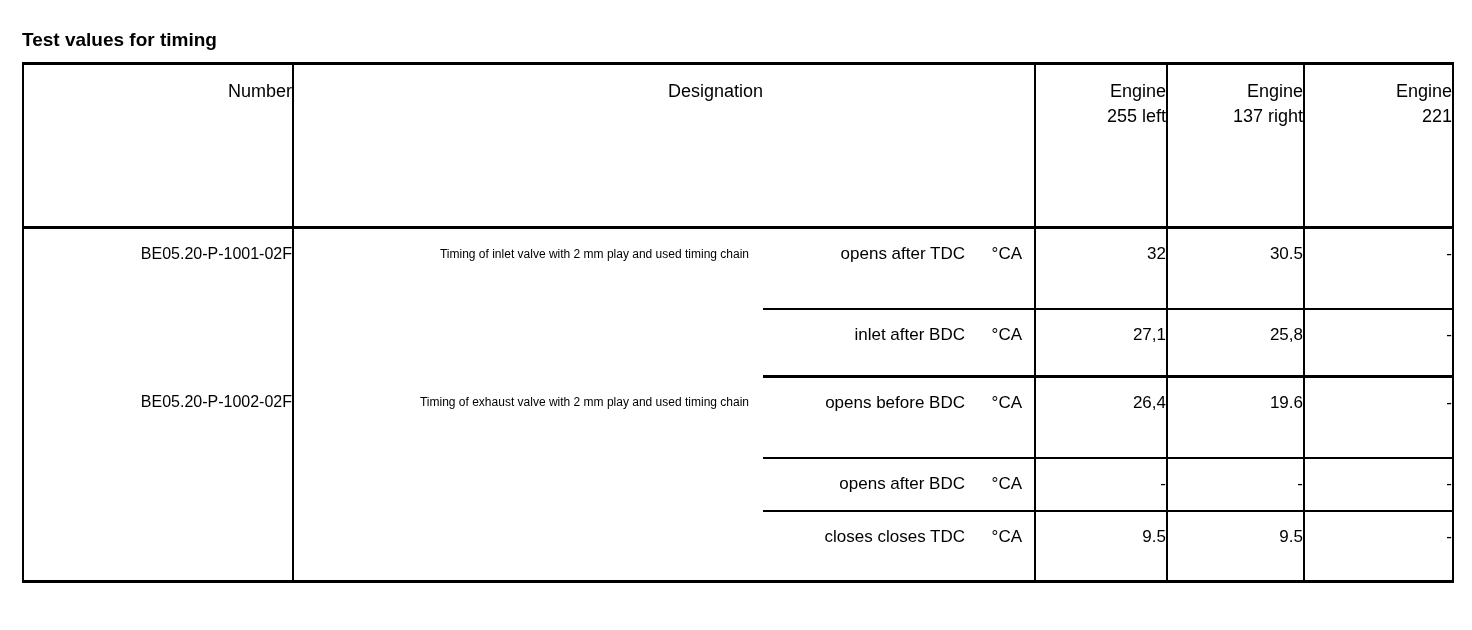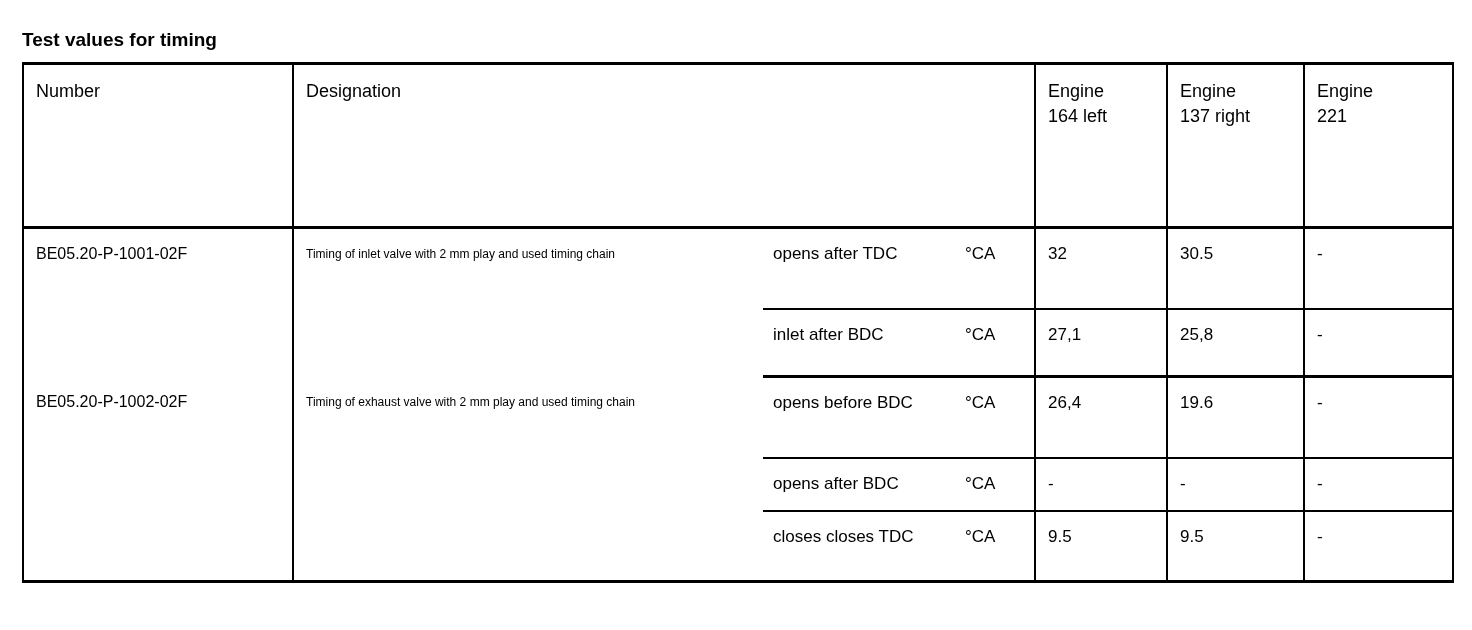--- a/index.html
+++ b/index.html
@@ -49,21 +49,21 @@
     width: 1430px;
     border: 0;
   }
 
   table.timing td,
   table.timing th {
     padding: 0;
     margin: 0;
     vertical-align: top;
     font-weight: normal;
-    text-align: left;
+    text-align: right;
     box-sizing: border-box;
   }
 
   
   col.c-number    { width: 270px; }
   col.c-desig     { width: 470px; }
   col.c-cond      { width: 202px; }
   col.c-unit      { width: 70px;  }
   col.c-e137l     { width: 132px; }
   col.c-e137r     { width: 137px; }
@@ -145,21 +145,21 @@
       </colgroup>
 
       <thead>
         <tr>
           <th class="hdr-cell rule-top rule-bottom edge-l">Number</th>
           <th class="hdr-cell rule-top rule-bottom vline-l">Designation</th>
           <th class="hdr-cell rule-top rule-bottom"></th>
           <th class="hdr-cell rule-top rule-bottom"></th>
           <th class="hdr-cell rule-top rule-bottom vline-l">
             <span>Engine</span>
-            <span class="l2">164 left</span>
+            <span class="l2">255 left</span>
           </th>
           <th class="hdr-cell rule-top rule-bottom vline-l">
             <span>Engine</span>
             <span class="l2">137 right</span>
           </th>
           <th class="hdr-cell rule-top rule-bottom vline-l edge-r">
             <span>Engine</span>
             <span class="l2">221</span>
           </th>
         </tr>

